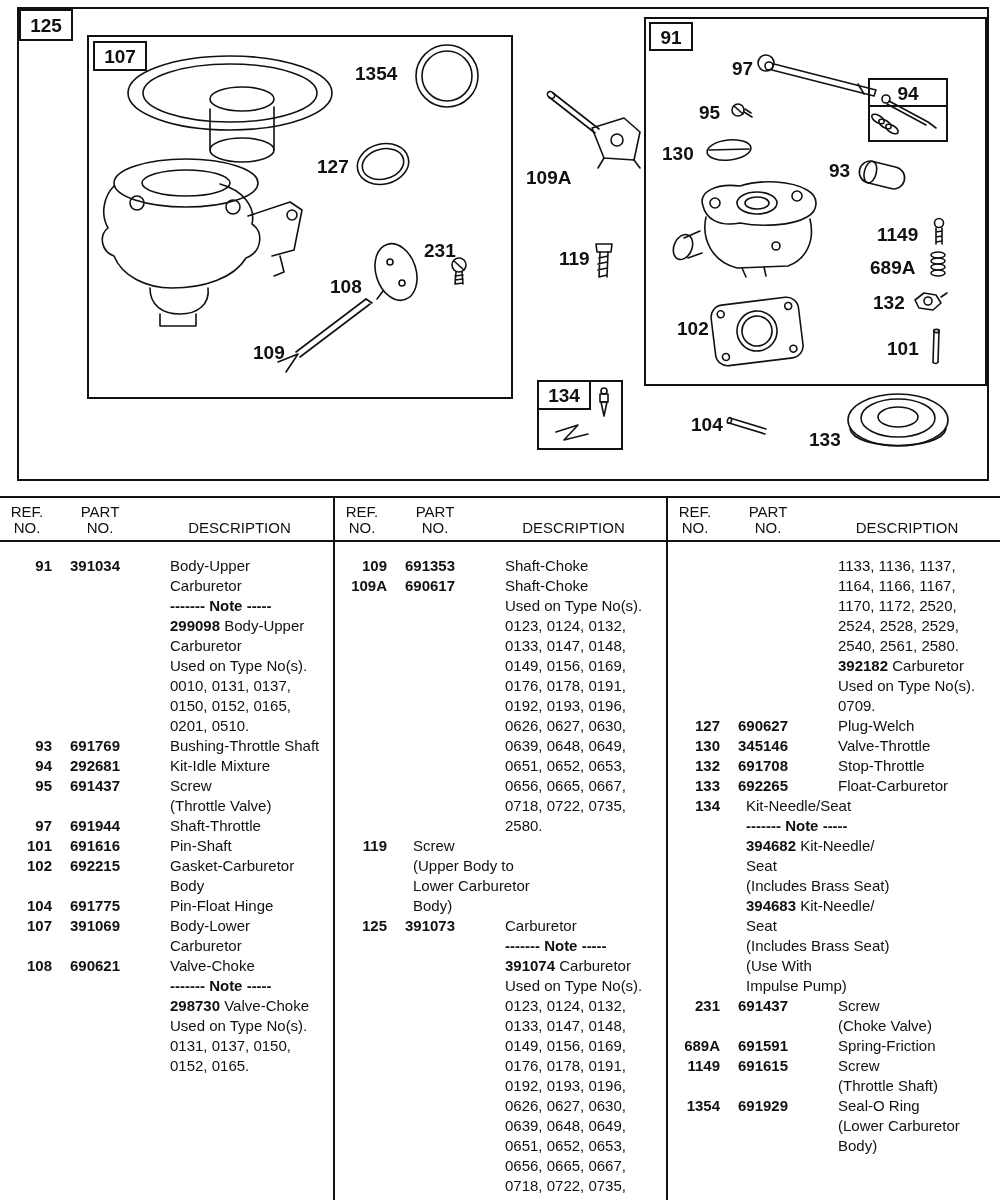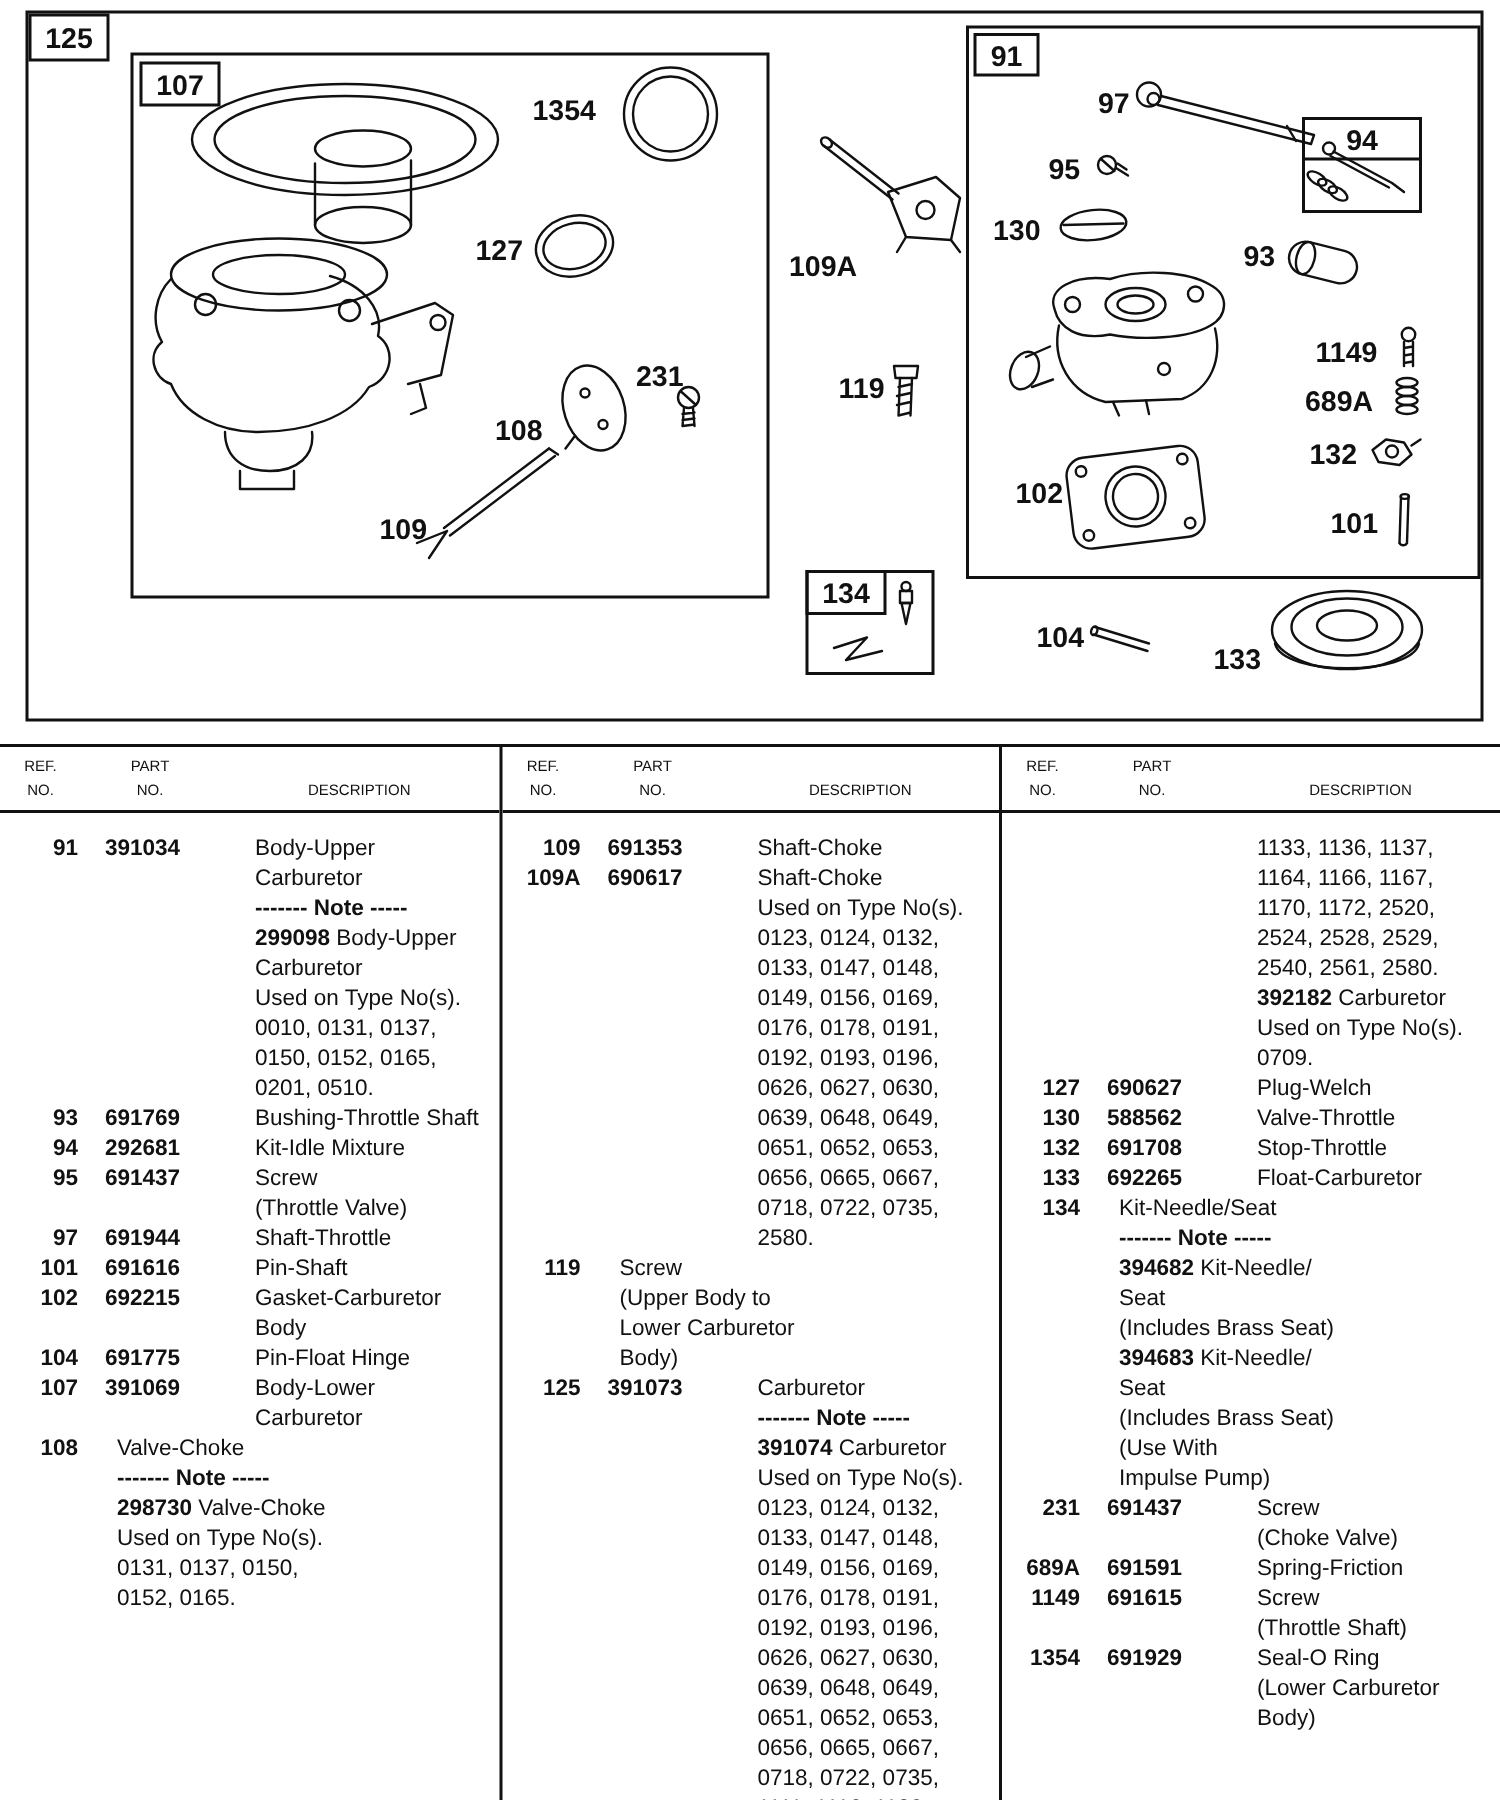--- a/index.html
+++ b/index.html
@@ -22,21 +22,21 @@
     display:grid;
     grid-template-columns:333px 333px 334px;
   }
   .tcol { overflow:hidden; }
   .tcol + .tcol { border-left:2px solid #111; }
   .thead {
     display:grid; grid-template-columns:54px 92px 1fr;
     height:44px; align-items:end; padding-bottom:4px;
     border-bottom:2px solid #111;
   }
-  .th { font-size:10px; line-height:16px; text-align:center; }
+  .th { font-size:15px; line-height:16px; text-align:center; }
   .tbody { padding-top:14px; }
   .trow { display:grid; grid-template-columns:54px 92px 1fr; font-size:15px; line-height:20px; }
   .tref  { text-align:right; font-weight:bold; padding-right:2px; white-space:nowrap; }
   .tpart { text-align:center; font-weight:bold; padding-right:10px; white-space:nowrap; }
   .tdesc { padding-left:3px;margin-left:21px; }
   .dline { white-space:nowrap; }
   .dline b { font-weight:bold; }
 </style>
 </head>
 <body>
@@ -327,20 +327,21 @@
         <div class="trow">
           <div class="tref">107</div>
           <div class="tpart">391069</div>
           <div class="tdesc">
             <div class="dline">Body-Lower</div>
             <div class="dline">Carburetor</div>
           </div>
         </div>
         <div class="trow">
           <div class="tref">108</div>
+          <div class="tpart">690621</div>
           <div class="tdesc">
             <div class="dline">Valve-Choke</div>
             <div class="dline"><b>------- Note -----</b></div>
             <div class="dline"><b>298730</b> Valve-Choke</div>
             <div class="dline">Used on Type No(s).</div>
             <div class="dline">0131, 0137, 0150,</div>
             <div class="dline">0152, 0165.</div>
           </div>
         </div>
       </div>
@@ -451,21 +452,21 @@
         </div>
         <div class="trow">
           <div class="tref">127</div>
           <div class="tpart">690627</div>
           <div class="tdesc">
             <div class="dline">Plug-Welch</div>
           </div>
         </div>
         <div class="trow">
           <div class="tref">130</div>
-          <div class="tpart">588562</div>
+          <div class="tpart">345146</div>
           <div class="tdesc">
             <div class="dline">Valve-Throttle</div>
           </div>
         </div>
         <div class="trow">
           <div class="tref">132</div>
           <div class="tpart">691708</div>
           <div class="tdesc">
             <div class="dline">Stop-Throttle</div>
           </div>

